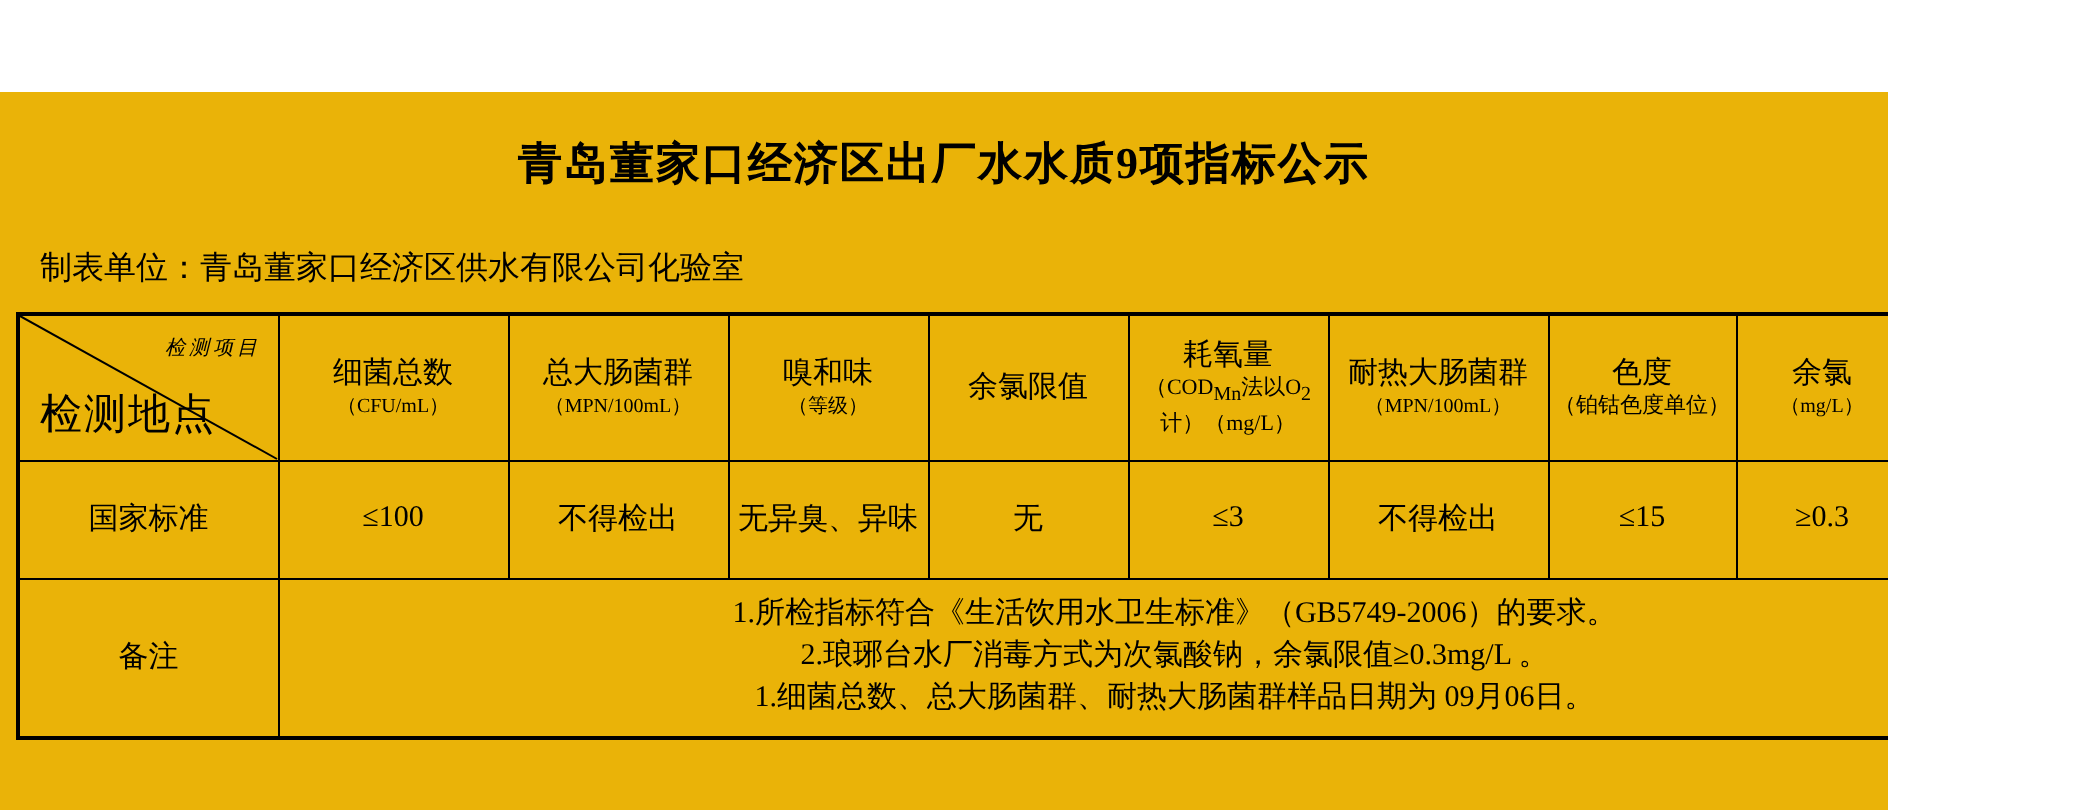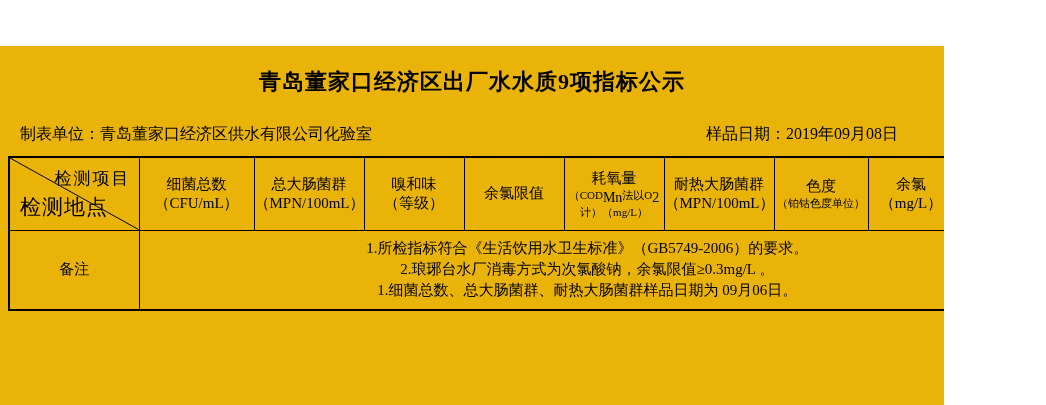--- a/index.html
+++ b/index.html
@@ -45,35 +45,36 @@
     padding: 0;
     text-align: center;
     vertical-align: middle;
     font-size: 15px;
     font-weight: normal;
     overflow: hidden;
   }
   tr.hdr-row  { height: 73px; }
   tr.data-row { height: 59px; }
   tr.remarks-row { height: 80px; }
-  .hdr-unit { font-size: 15px; }
+  .hdr-unit { font-size: 10px; }
   .hdr-unit.small { font-size: 11px; line-height: 14px; }
-  sub { font-size: 14px; }
+  sub { font-size: 10px; }
   
   td.corner { position: relative; }
   td.corner svg.diag {
     position: absolute;
     left: 0; top: 0;
     width: 100%; height: 100%;
   }
   .corner-tr {
     position: absolute;
     top: 9px; right: 8px;
-    font-size: 17px;
+    font-size: 10px;
     letter-spacing: 2px;
+    font-style: italic;
   }
   .corner-bl {
     position: absolute;
     bottom: 9px; left: 10px;
     font-size: 21px;
     letter-spacing: 1px;
   }
   td.remarks-cell {
     text-align: left;
     vertical-align: middle;
@@ -87,21 +88,20 @@
 </style>
 </head>
 <body>
 
 <div class="page">
 
   <div class="title">青岛董家口经济区出厂水水质9项指标公示</div>
 
   <div class="meta">
     <span>制表单位：青岛董家口经济区供水有限公司化验室</span>
-    <span>样品日期：2019年09月08日</span>
   </div>
 
   <table class="wq">
     <colgroup>
       <col style="width:130px">
         <col style="width:115px">
         <col style="width:110px">
       <col style="width:100px">
         <col style="width:100px">
         <col style="width:100px">
@@ -155,20 +155,32 @@
         <div>余氯</div>
         <div class="hdr-unit">（mg/L）</div>
       </td>
       <td>
         <div>浑浊度</div>
         <div class="hdr-unit">（NTU）</div>
       </td>
     </tr>
 
 
+    <tr class="data-row">
+      <td>国家标准</td>
+      <td>≤100</td>
+      <td>不得检出</td>
+      <td>无异臭、异味</td>
+      <td>无</td>
+      <td>≤3</td>
+      <td>不得检出</td>
+      <td>≤15</td>
+      <td>≥0.3</td>
+      <td>≤1</td>
+    </tr>
 
     <tr class="remarks-row">
       <td>备注</td>
       <td class="remarks-cell" colspan="9">
         <div class="remark-line">1.所检指标符合《生活饮用水卫生标准》（GB5749-2006）的要求。</div>
         <div class="remark-line">2.琅琊台水厂消毒方式为次氯酸钠，余氯限值≥0.3mg/L 。</div>
         <div class="remark-line">1.细菌总数、总大肠菌群、耐热大肠菌群样品日期为 09月06日。</div>
       </td>
     </tr>
   </tbody>

